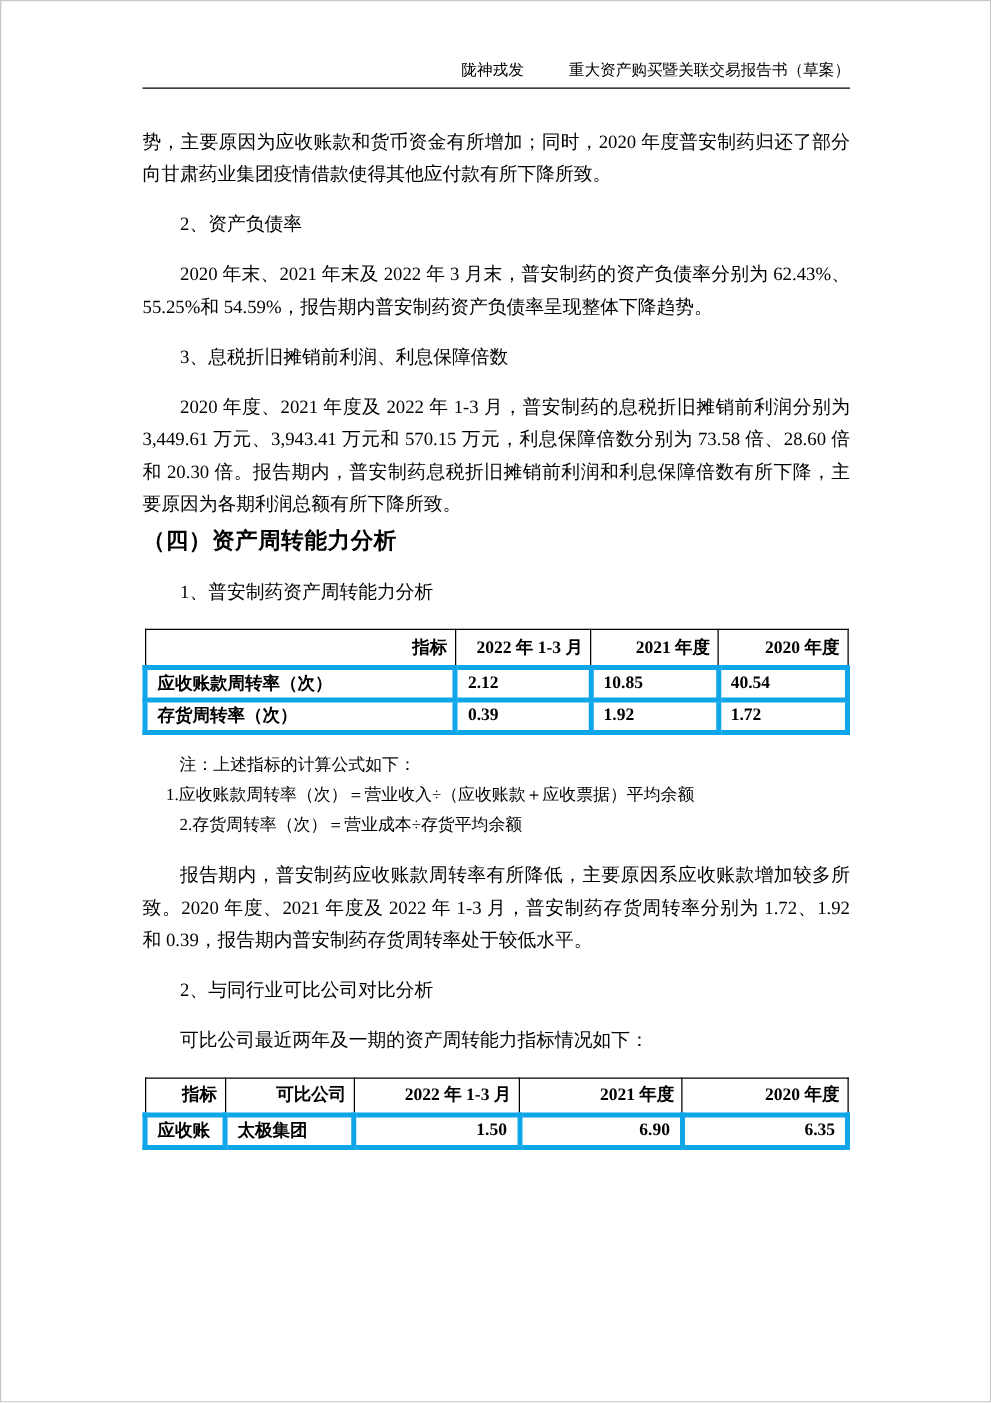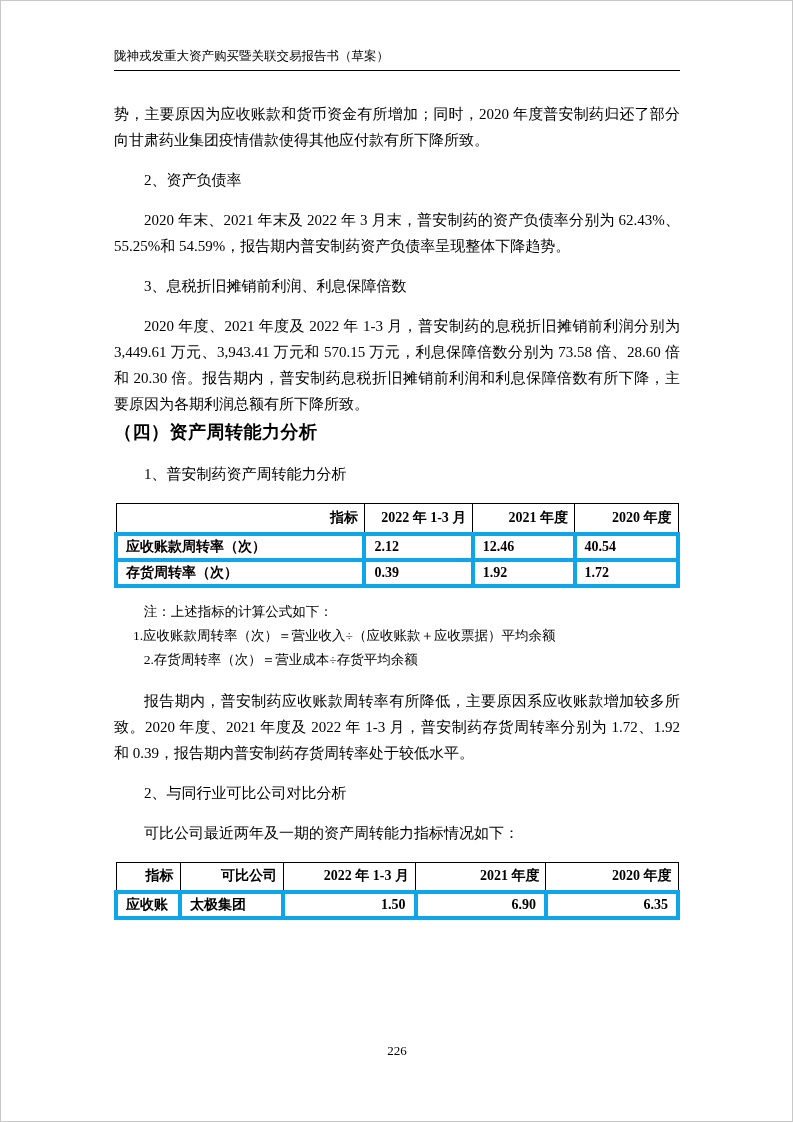--- a/index.html
+++ b/index.html
@@ -12,24 +12,25 @@
     border: 1px solid #c8c8c8;
     padding: 46px 112px 0 113px;
     display: flex;
     flex-direction: column;
     overflow: hidden;
     font-family: "Liberation Serif", "DejaVu Serif", serif;
     color: #000000;
   }
   .doc-header {
     display: flex;
-    justify-content: flex-start;
+    justify-content: flex-end;
     align-items: flex-end;
     font-size: 12.5px;
     line-height: 18px;
+    gap: 36px;
   }
   .header-rule {
     border: none;
     border-top: 1.5px solid #000;
     margin-top: 5px;
   }
   .para {
     font-size: 15px;
     line-height: 26px;
     text-align: justify;
@@ -128,21 +129,21 @@
           <th>指标</th>
           <th>2022 年 1-3 月</th>
           <th>2021 年度</th>
           <th>2020 年度</th>
         </tr>
       </thead>
       <tbody>
         <tr>
           <td class="cell-left">应收账款周转率（次）</td>
           <td class="cell-center">2.12</td>
-          <td class="cell-center">12.46</td>
+          <td class="cell-center">10.85</td>
           <td class="cell-center">40.54</td>
         </tr>
         <tr>
           <td class="cell-left">存货周转率（次）</td>
           <td class="cell-center">0.39</td>
           <td class="cell-center">1.92</td>
           <td class="cell-center">1.72</td>
         </tr>
       </tbody>
     </table>
@@ -182,17 +183,14 @@
           <td class="cell-right">6.90</td>
           <td class="cell-right">6.35</td>
         </tr>
       </tbody>
     </table>
 
   </main>
 
   <div class="spacer"></div>
 
-  <footer class="doc-footer">
-    <span>226</span>
-  </footer>
 
 </div>
 
 </body></html>

